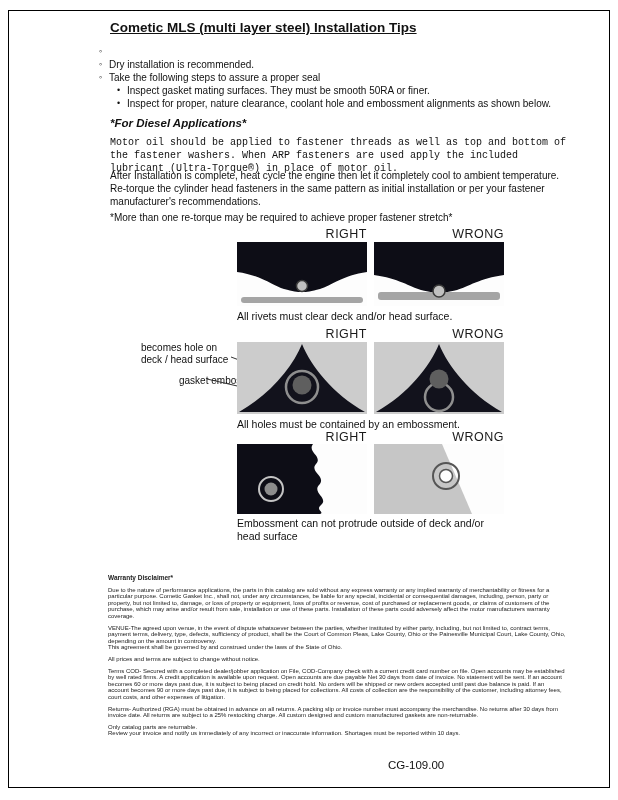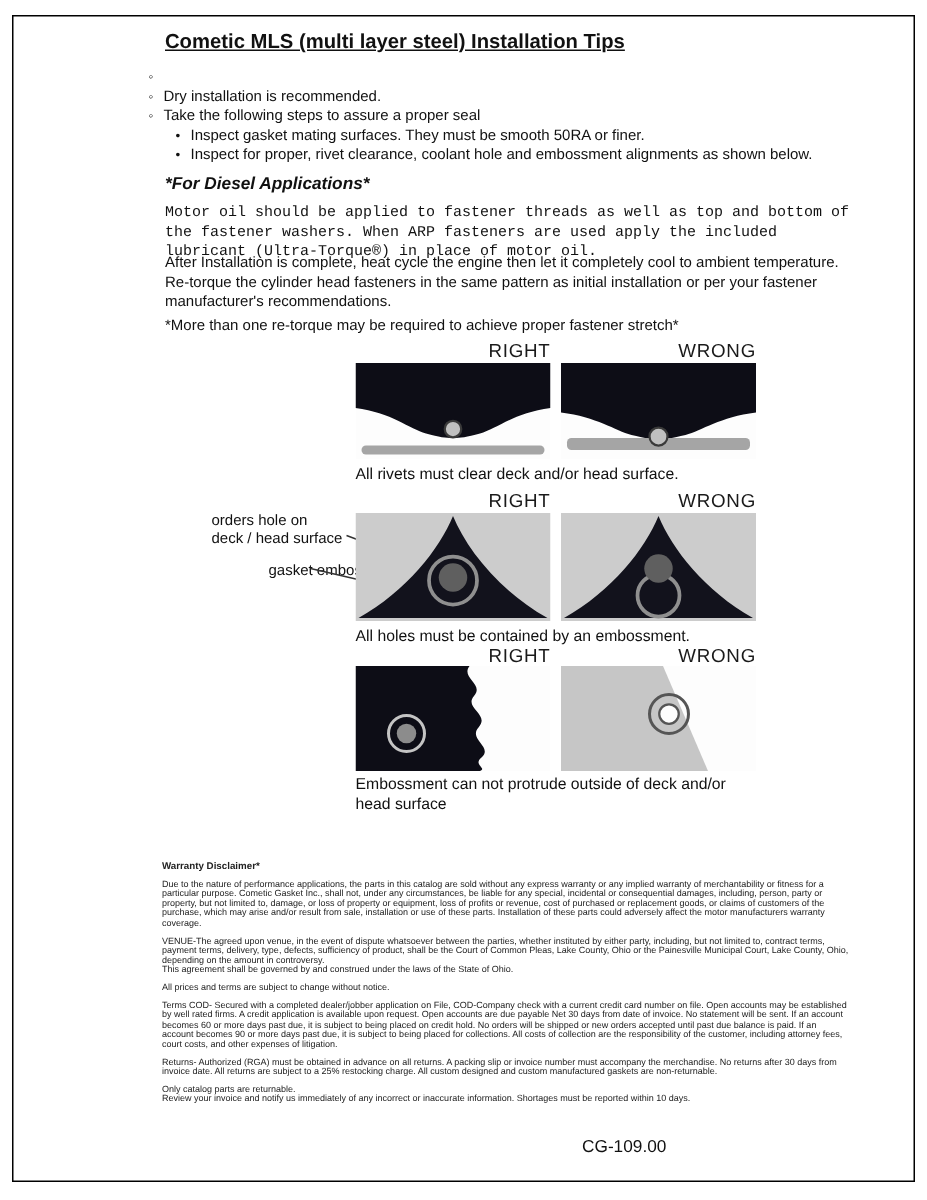--- a/index.html
+++ b/index.html
@@ -74,21 +74,21 @@
       <span class="mk">◦</span>
       <span>Take the following steps to assure a proper seal</span>
     </div>
     <div class="sub">
       <div class="b-row">
         <span class="mk2">•</span>
         <span>Inspect gasket mating surfaces.  They must be smooth 50RA or finer.</span>
       </div>
       <div class="b-row">
         <span class="mk2">•</span>
-        <span>Inspect for proper, rivet clearance, coolant hole and embossment alignments as shown below.</span>
+        <span>Inspect for proper, nature clearance, coolant hole and embossment alignments as shown below.</span>
       </div>
     </div>
   </div>
 
   <h2 class="diesel-h">*For Diesel Applications*</h2>
   <p class="p1">Motor oil should be applied to fastener threads as well as top and bottom of the fastener washers. When ARP fasteners are used apply the included lubricant (Ultra-Torque®) in place of motor oil.</p>
   <p class="p2">After Installation is complete, heat cycle the engine then let it completely cool to ambient temperature. Re-torque the cylinder head fasteners in the same pattern as initial installation or per your fastener manufacturer's recommendations.</p>
   <p class="p3">*More than one re-torque may be required to achieve proper fastener stretch*</p>
 
   <div class="hdr h-r1l">RIGHT</div>
@@ -105,21 +105,21 @@
     <path d="M0,0 H130 V33 C106,36 94,45 83,48 C74,50 70,51 65,51 C60,51 56,50 47,48 C36,45 24,36 0,33 Z" fill="#0d0d16"></path>
     <rect x="4" y="50" width="122" height="8" rx="3" fill="#a5a5a5"></rect>
     <circle cx="65" cy="49" r="6" fill="#c0c0c0" stroke="#3a3a3a" stroke-width="1.5"></circle>
   </svg>
   <div class="cap cap1">All rivets must clear deck and/or head surface.</div>
 
   <div class="hdr h-r2l">RIGHT</div>
   <div class="hdr h-r2r">WRONG</div>
 
   <div class="lbl-coolant">
-    <div>orders hole on</div>
+    <div>becomes hole on</div>
     <div>deck / head surface</div>
   </div>
   <div class="lbl-emboss">gasket embossment</div>
 
   <svg class="pointers" width="106" height="58">
     <line x1="31" y1="10" x2="101" y2="36" stroke="#333" stroke-width="1"></line>
     <line x1="7" y1="32" x2="89" y2="51" stroke="#333" stroke-width="1"></line>
   </svg>
 
   <svg class="img i-r2l" viewBox="0 0 130 72">

